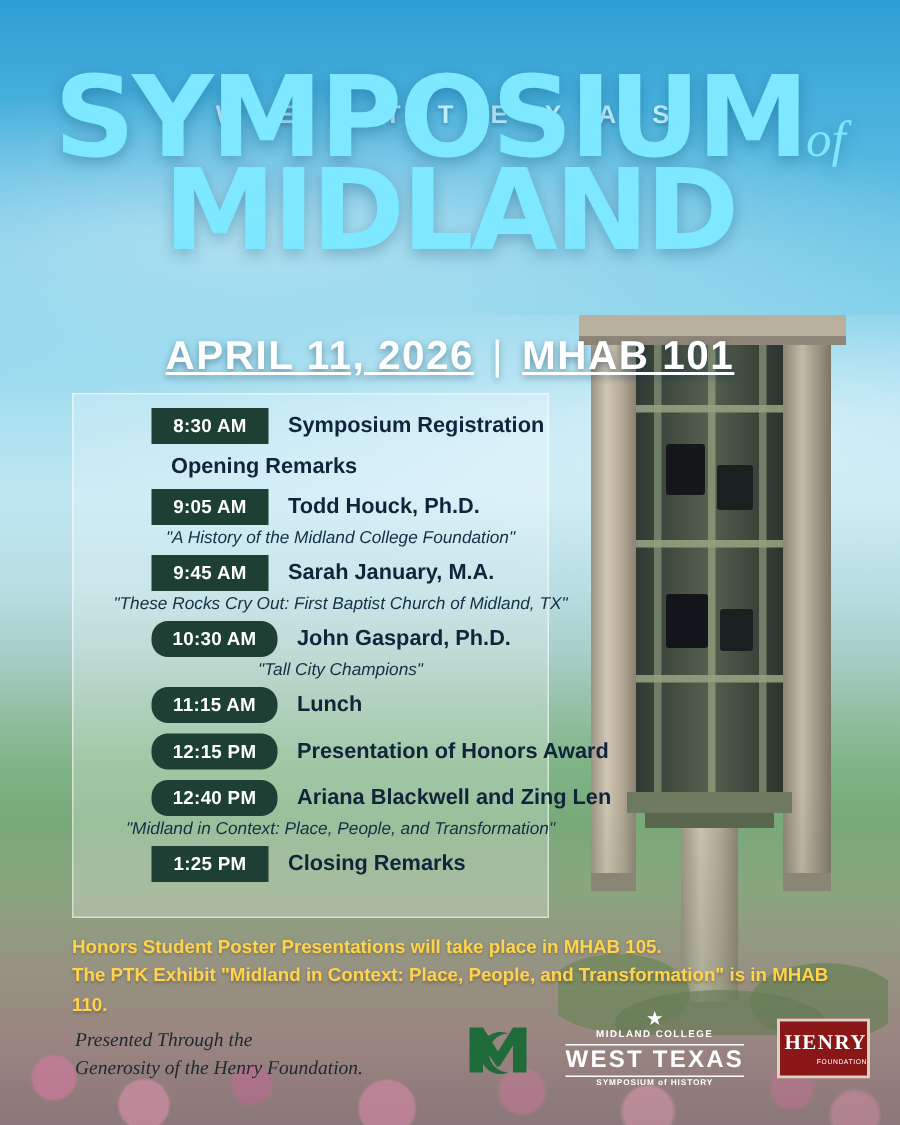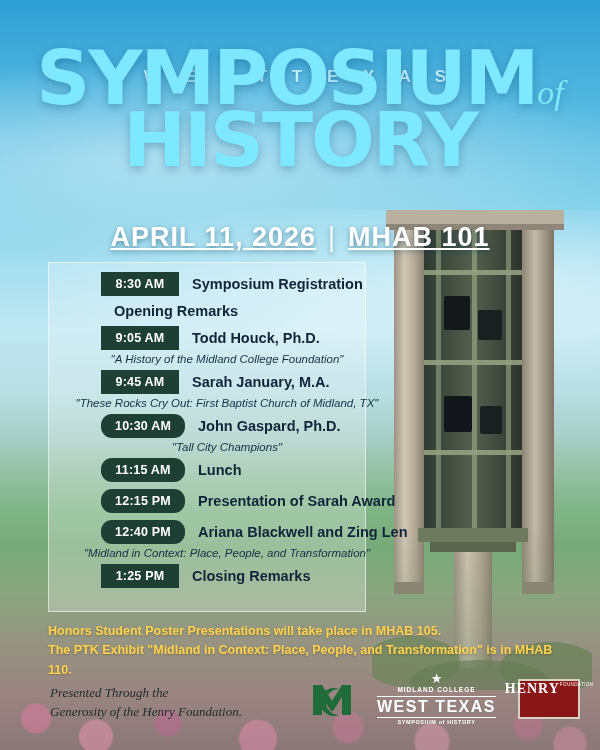--- a/index.html
+++ b/index.html
@@ -218,22 +218,22 @@
   .logo-wt .star { font-size: 13px; display: block; margin-bottom: 2px; }
   .logo-wt .l1 { font-size: 6.5px; font-weight: bold; letter-spacing: 1px; display: block; }
   .logo-wt .l2 { font-size: 16px; font-weight: bold; letter-spacing: 1.5px; display: block; }
   .logo-wt .l3 { font-size: 5.5px; font-weight: bold; letter-spacing: 0.6px; display: block; margin-top: 2px; }
   .logo-wt .rule { height: 1px; background: #ffffff; margin: 2px 0; }
 
   .logo-henry {
     width: 62px; height: 40px;
     background: #8a1717;
     border: 2px solid #d8d2c4;
-    display: flex; 
-    align-items: flex-start; justify-content: center;
+    display: flex; flex-direction: column;
+    align-items: flex-end; justify-content: center;
     color: #ffffff;
   }
   .logo-henry .hn { font-size: 14px; font-weight: bold; font-family: "Liberation Serif", serif; letter-spacing: 1px; }
   .logo-henry .hs { font-size: 4.5px; letter-spacing: 0.4px; margin-top: 1px; }
 </style>
 </head>
 <body>
 
 <div class="poster">
 
@@ -298,21 +298,21 @@
   </div>
 
   <div class="flowers"></div>
 
   <div class="kicker">W E S T   T E X A S</div>
 
   <div class="title-wrap">
     <div class="title-line1">
       <span>SYMPOSIUM</span><span class="of">of</span>
     </div>
-    <div class="title-line2">HISTORY</div>
+    <div class="title-line2">MIDLAND</div>
   </div>
 
   <div class="datebar">
     <span>APRIL 11, 2026</span><span class="sep">|</span><span>MHAB 101</span>
   </div>
 
   <div class="panel"></div>
 
   <div class="sched">
 
@@ -346,21 +346,21 @@
     <div class="subtitle">"Tall City Champions"</div>
 
     <div class="row">
       <div class="time wide">11:15 AM</div>
       <div class="evt">Lunch</div>
     </div>
     <div class="spacer-sm"></div>
 
     <div class="row">
       <div class="time wide">12:15 PM</div>
-      <div class="evt">Presentation of Sarah Award</div>
+      <div class="evt">Presentation of Honors Award</div>
     </div>
     <div class="spacer-sm"></div>
 
     <div class="row">
       <div class="time wide">12:40 PM</div>
       <div class="evt">Ariana Blackwell and Zing Len</div>
     </div>
     <div class="subtitle">"Midland in Context: Place, People, and Transformation"</div>
 
     <div class="row">

